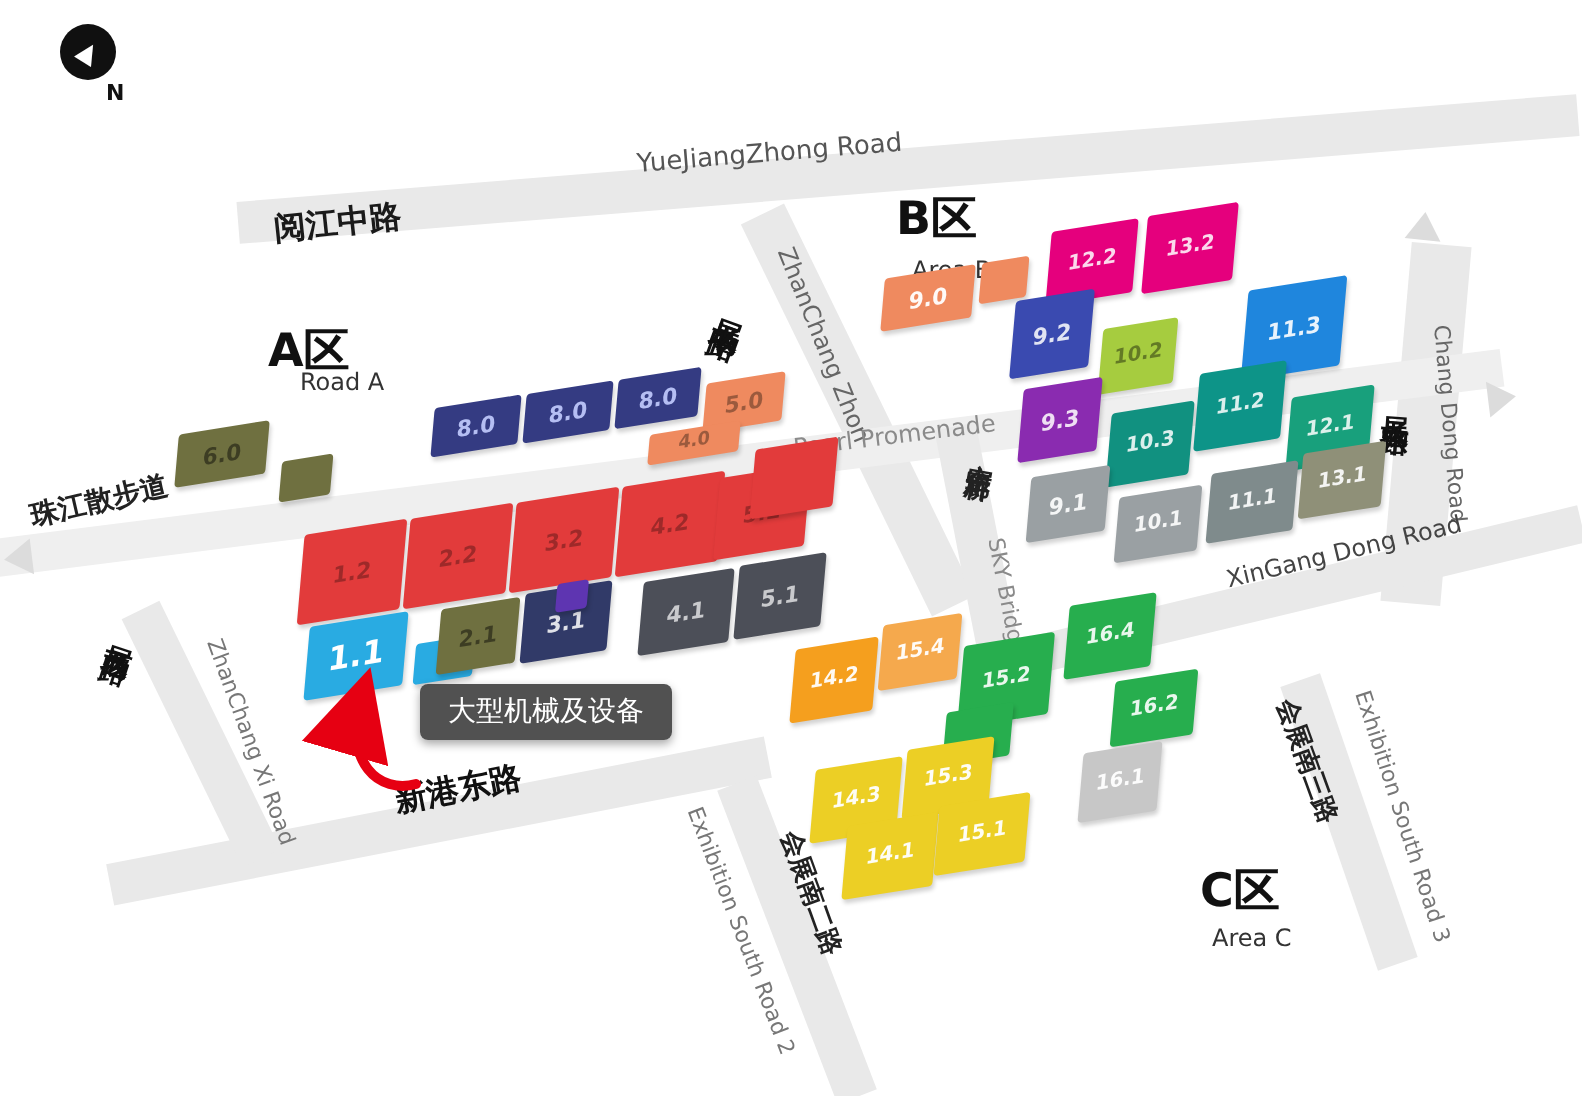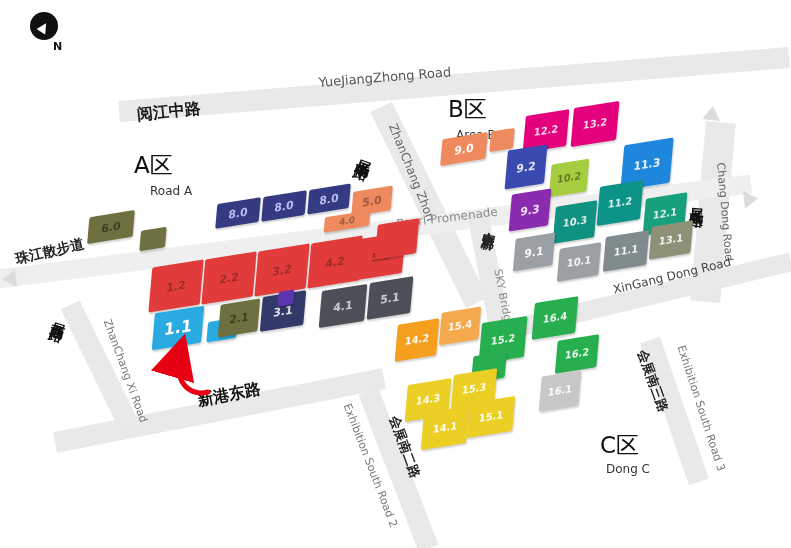--- a/index.html
+++ b/index.html
@@ -10,21 +10,21 @@
   .road.light{background:#efefef;}
 
   .tri{position:absolute;width:0;height:0;z-index:1;}
   .tri-left{border-top:9px solid transparent;border-bottom:9px solid transparent;border-right:14px solid #dcdcdc;}
   .tri-right{border-top:9px solid transparent;border-bottom:9px solid transparent;border-left:14px solid #dcdcdc;}
   .tri-up{border-left:9px solid transparent;border-right:9px solid transparent;border-bottom:14px solid #dcdcdc;}
 
   .rlabel{position:absolute;white-space:nowrap;z-index:2;transform-origin:0 0;color:#555;line-height:1.1;}
   .rlabel.vert{writing-mode:vertical-rl;text-orientation:upright;letter-spacing:2px;}
 
-  .area-title{position:absolute;z-index:2;font-weight:normal;font-size:23px;color:#111;}
+  .area-title{position:absolute;z-index:2;font-weight:bold;font-size:23px;color:#111;}
   .area-sub{position:absolute;z-index:2;font-size:12px;color:#333;}
 
   .hall{position:absolute;z-index:3;display:flex;align-items:center;justify-content:center;
         transform:rotate(-9deg) skewX(-14deg);border-radius:2px;
         box-shadow:1px 2px 2px rgba(0,0,0,0.18);cursor:pointer;}
   .hall .lbl{font-weight:bold;line-height:1;}
   .hall.hatch{background-image:repeating-linear-gradient(45deg,rgba(255,255,255,0.55) 0 3px,transparent 3px 9px);}
 
   .compass{position:absolute;left:30px;top:12px;width:28px;height:28px;background:#101010;border-radius:50%;
            display:flex;align-items:center;justify-content:center;z-index:4;}
@@ -75,26 +75,26 @@
       <span class="rlabel" style="left: 612px; top: 284px; font-size: 12px; color: rgb(68, 68, 68); transform: rotate(-13.5deg);">XinGang Dong Road</span>
       <span class="rlabel" style="left: 196px; top: 392px; font-size: 16px; font-weight: bold; color: rgb(17, 17, 17); transform: rotate(-11deg);">新港东路</span>
       <span class="rlabel" style="left: 352px; top: 402px; font-size: 11px; color: rgb(119, 119, 119); transform: rotate(69deg);">Exhibition South Road 2</span>
       <span class="rlabel" style="left: 400px; top: 414px; font-size: 13px; font-weight: bold; color: rgb(34, 34, 34); transform: rotate(70deg);">会展南二路</span>
       <span class="rlabel" style="left: 648px; top: 348px; font-size: 13px; font-weight: bold; color: rgb(34, 34, 34); transform: rotate(70deg);">会展南三路</span>
       <span class="rlabel" style="left: 686px; top: 344px; font-size: 11px; color: rgb(119, 119, 119); transform: rotate(72deg);">Exhibition South Road 3</span>
       <span class="rlabel vert" style="left: 56px; top: 310px; font-size: 14px; font-weight: bold; color: rgb(17, 17, 17); transform: rotate(18deg);">展场西路</span>
       <span class="rlabel" style="left: 112px; top: 318px; font-size: 11px; color: rgb(119, 119, 119); transform: rotate(70deg);">ZhanChang Xi Road</span>
     </div>
   <div id="areas-layer">
-      <div class="area-title" style="left: 134px; top: 150px;">A区</div>
+      <div class="area-title" style="left: 134px; top: 160px;">A区</div>
       <div class="area-sub" style="left: 150px; top: 184px;">Road A</div>
       <div class="area-title" style="left: 448px; top: 94px;">B区</div>
       <div class="area-sub" style="left: 456px; top: 128px;">Area B</div>
       <div class="area-title" style="left: 600px; top: 430px;">C区</div>
-      <div class="area-sub" style="left: 606px; top: 462px;">Dong C</div>
+      <div class="area-sub" style="left: 606px; top: 462px;">Area C</div>
     </div>
   <div id="halls-layer">
       <div class="hall" style="left: 88px; top: 214px; width: 46px; height: 26px; background: rgb(111, 112, 64);">
         <span class="lbl" style="color: rgba(0, 0, 0, 0.45); font-size: 11px;">6.0</span>
       </div>
       <div class="hall" style="left: 140px; top: 229px; width: 26px; height: 20px; background: rgb(111, 112, 64);"></div>
       <div class="hall" style="left: 216px; top: 201px; width: 44px; height: 24px; background: rgb(52, 59, 130);">
         <span class="lbl" style="color: rgba(195, 205, 255, 0.9); font-size: 11px;">8.0</span>
       </div>
       <div class="hall" style="left: 262px; top: 194px; width: 44px; height: 24px; background: rgb(52, 59, 130);">
@@ -211,20 +211,21 @@
         <span class="lbl" style="color: rgba(255, 255, 255, 0.95); font-size: 10px;">14.1</span>
       </div>
       <div class="hall" style="left: 468px; top: 400px; width: 46px; height: 34px; background: rgb(236, 207, 37);">
         <span class="lbl" style="color: rgba(255, 255, 255, 0.95); font-size: 10px;">15.1</span>
       </div>
       <div class="hall" style="left: 540px; top: 374px; width: 40px; height: 34px; background: rgb(199, 199, 199);">
         <span class="lbl" style="color: rgba(255, 255, 255, 0.95); font-size: 10px;">16.1</span>
       </div>
     </div>
 
+  <div class="callout">大型机械及设备</div>
   <svg class="callout-svg">
     <defs>
       <marker id="ah" markerWidth="9" markerHeight="9" refX="6" refY="4.5" orient="auto">
         <path d="M0,0 L9,4.5 L0,9 Z" class="callout-fill" fill="#e60012"></path>
       </marker>
     </defs>
     <path class="callout-stroke" d="M52,58 C34,63 15,48 25,14" fill="none" stroke="#e60012" stroke-width="5" stroke-linecap="round" marker-end="url(#ah)"></path>
   </svg>
 
 </div>

